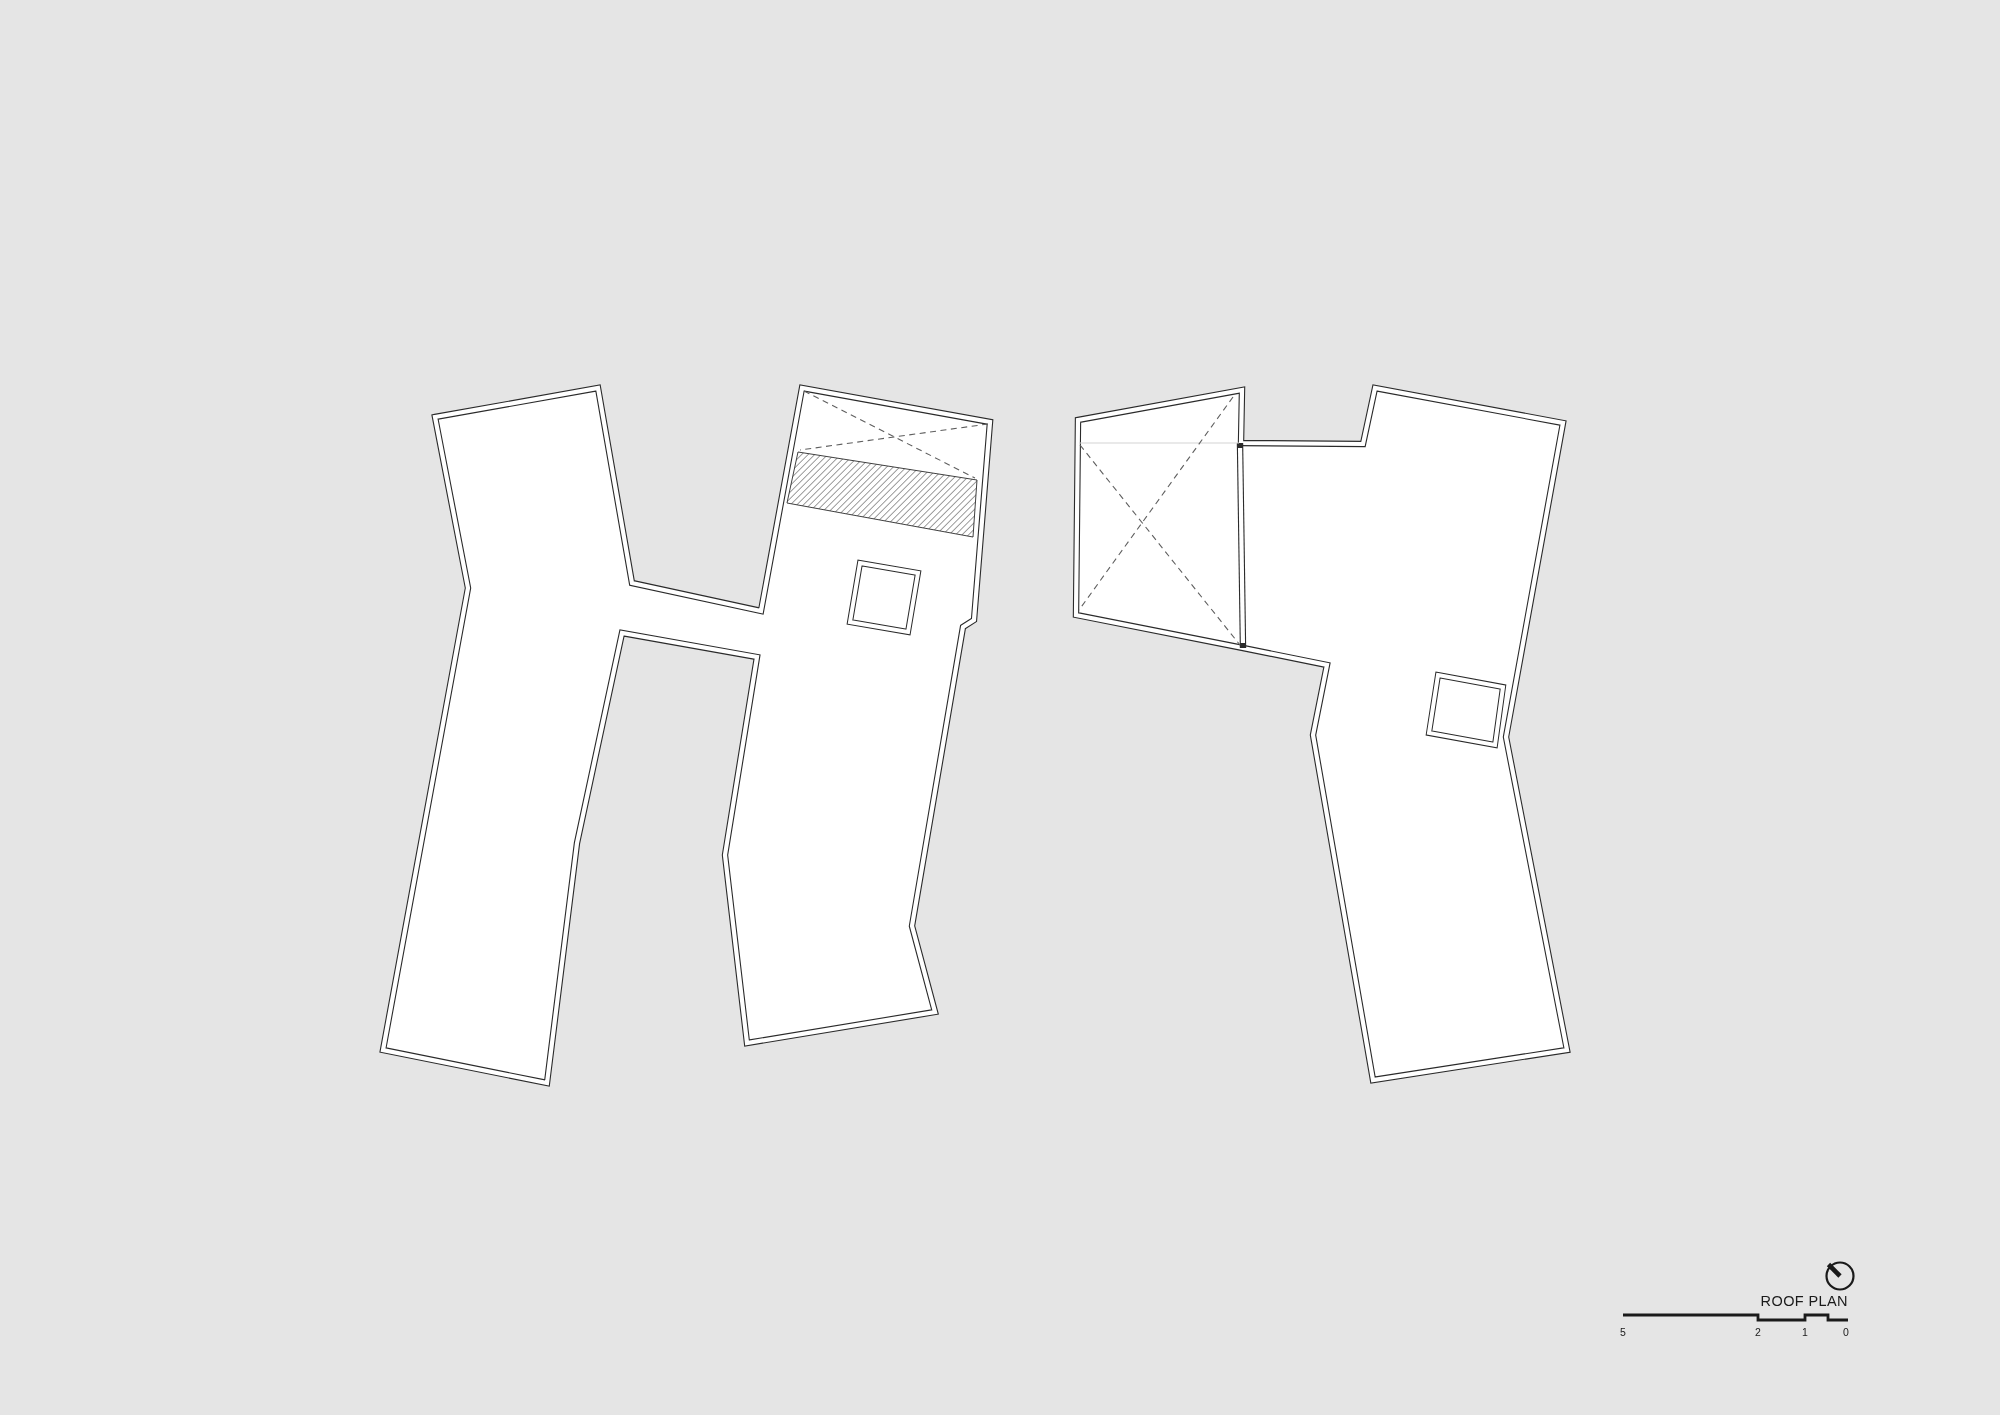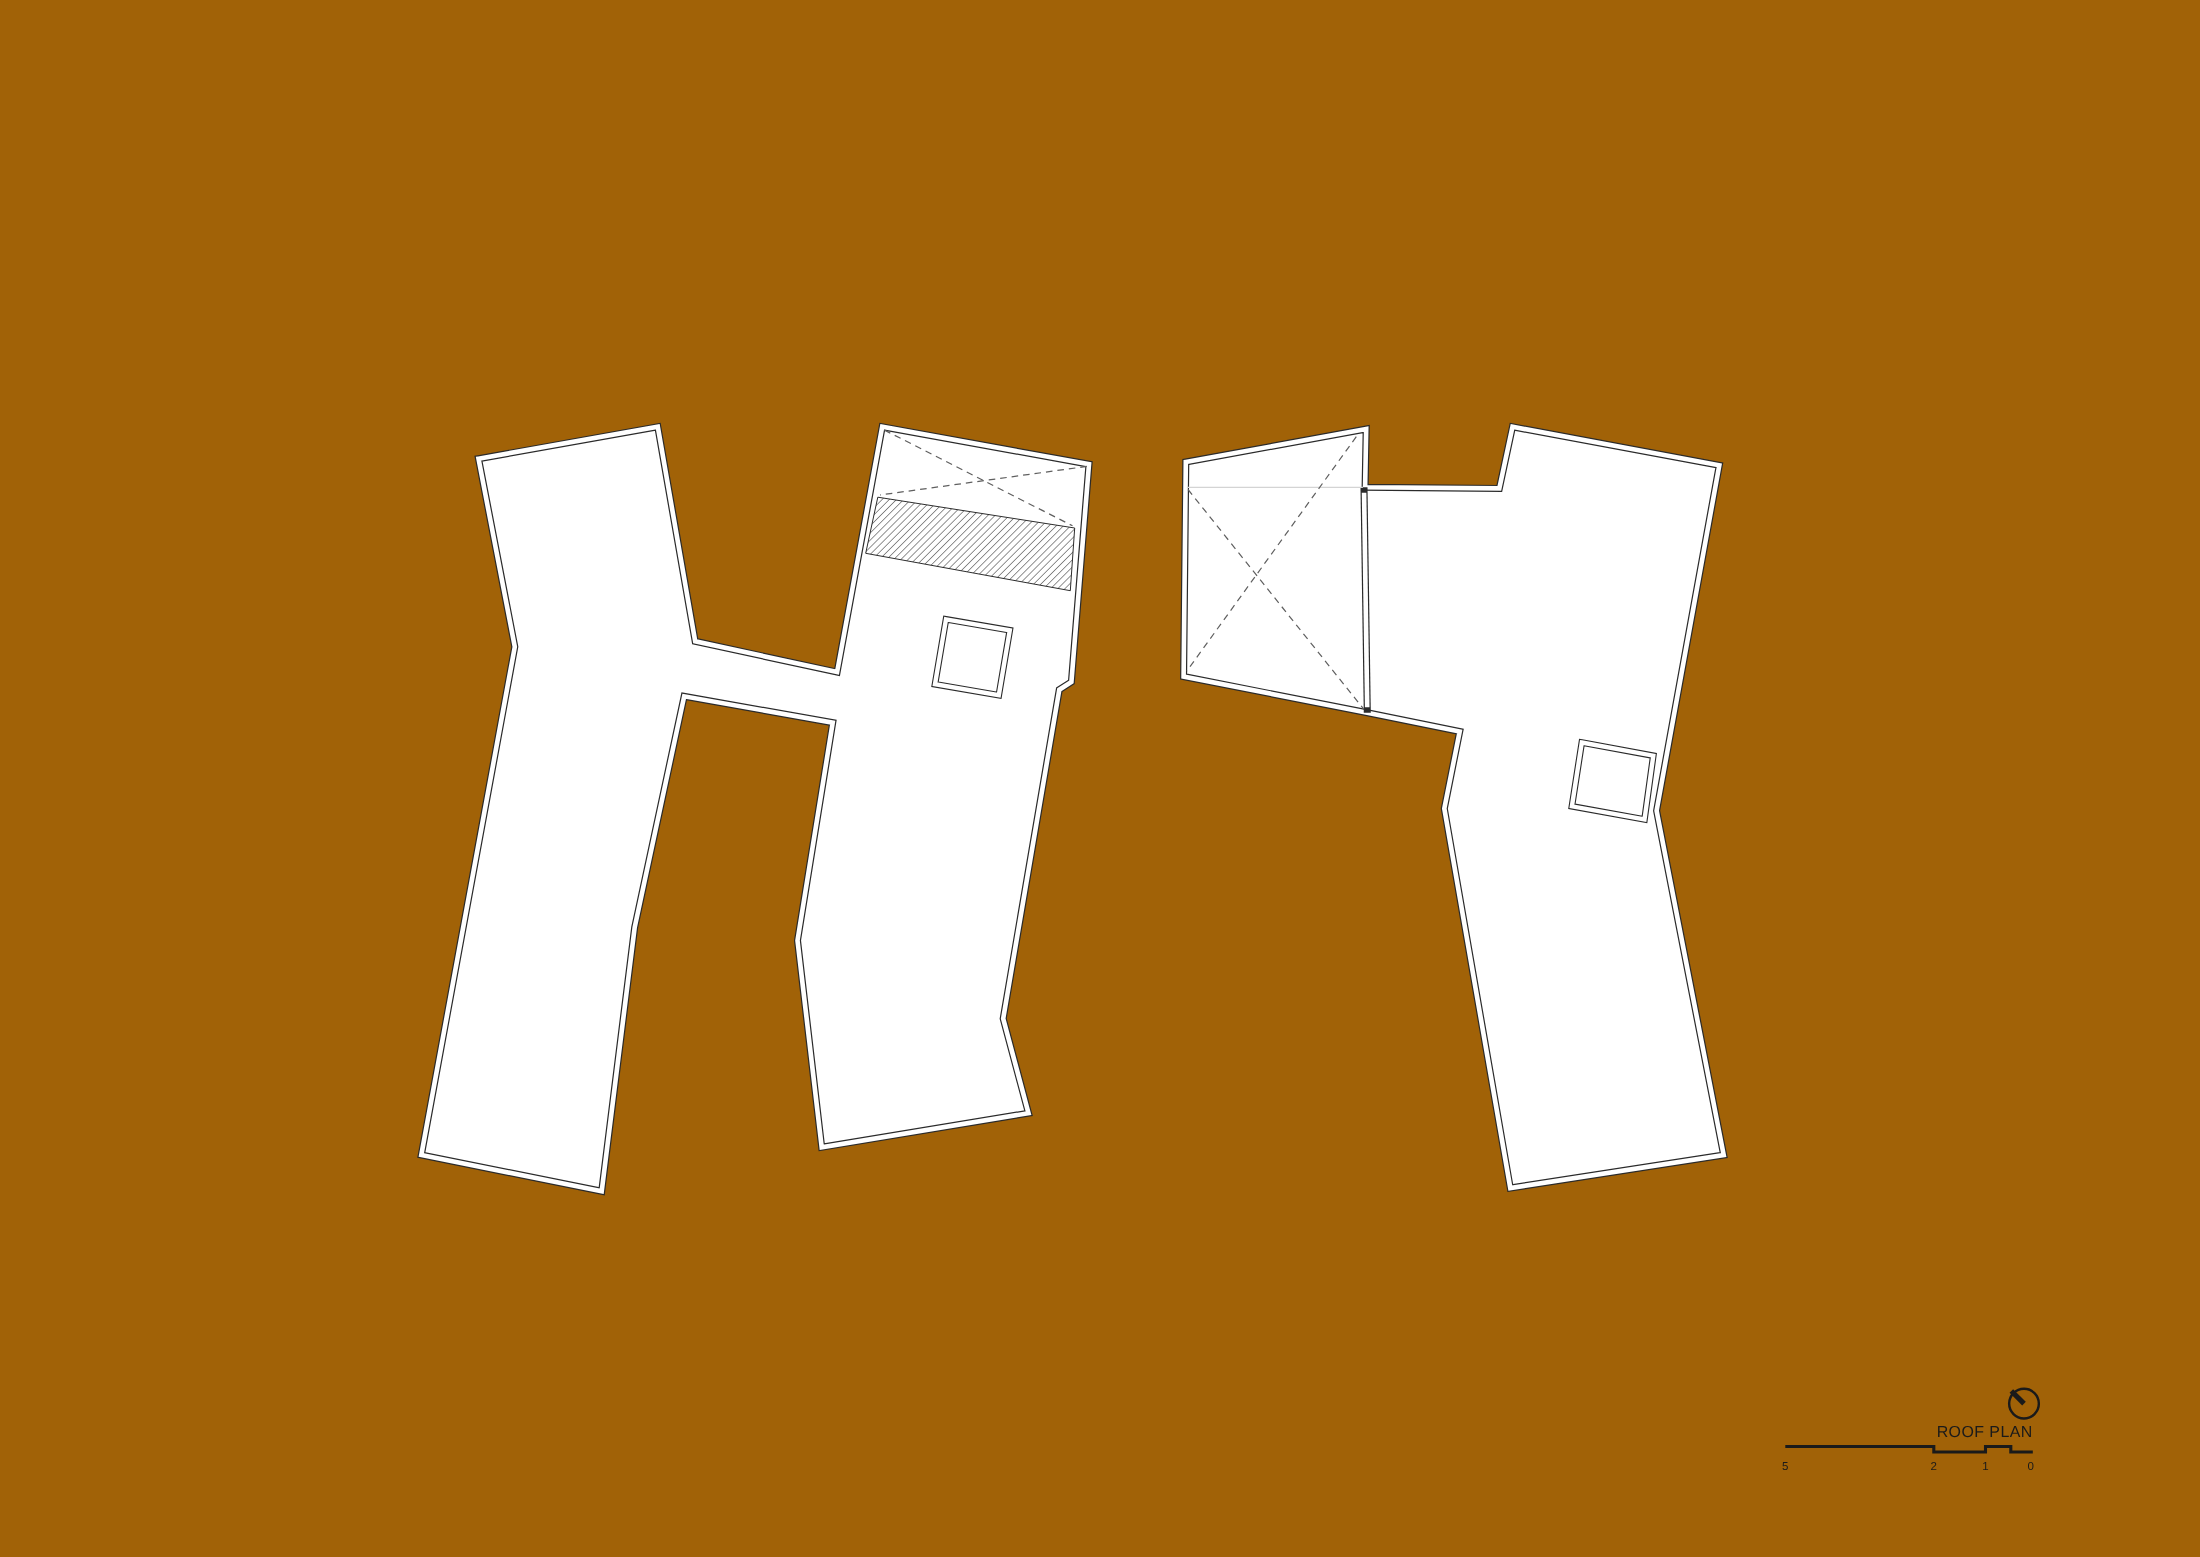--- a/index.html
+++ b/index.html
@@ -4,21 +4,21 @@
 <style>
   html, body {
     margin: 0;
     padding: 0;
     background: #ffffff;
   }
   .sheet {
     position: relative;
     width: 2000px;
     height: 1415px;
-    background: #a16207;
+    background: #e5e5e5;
     font-family: "Liberation Sans", sans-serif;
     overflow: hidden;
   }
   svg { display: block; }
   .title-text {
     font-family: "Liberation Sans", sans-serif;
     font-size: 14.5px;
     letter-spacing: 0.4px;
     fill: #1a1a1a;
   }

